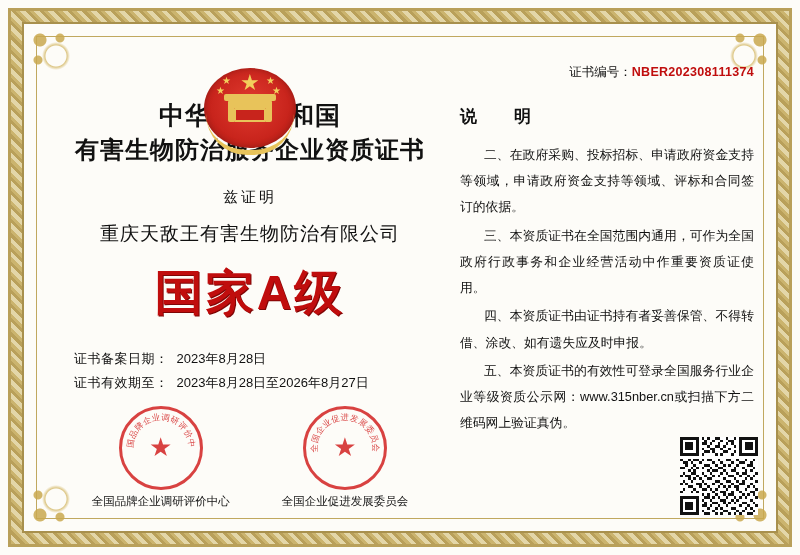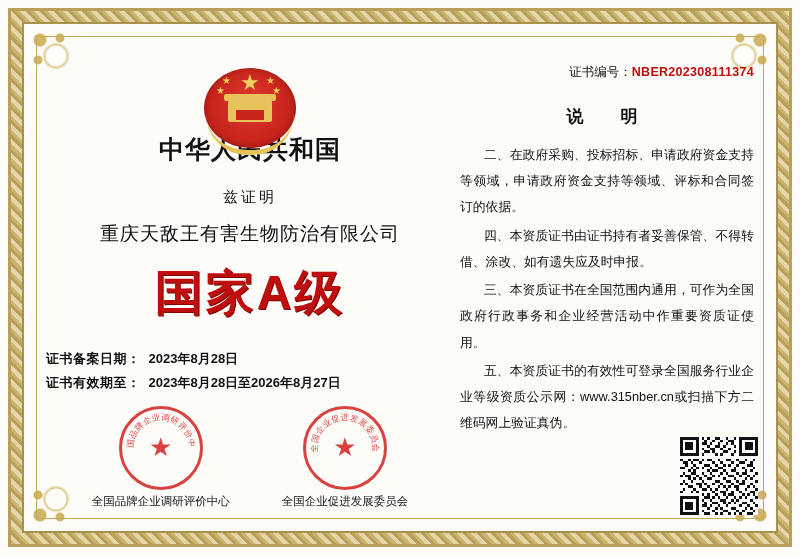--- a/index.html
+++ b/index.html
@@ -107,21 +107,21 @@
   .company{
     margin-top:14px;font-size:19px;color:#111;font-weight:normal;letter-spacing:1px;
   }
   .grade{
     margin-top:14px;font-size:48px;font-weight:bold;color:#c00d0d;
     letter-spacing:3px;
     text-shadow:1px 1px 0 #7e0505;
   }
   .dates{
     margin-top:22px;font-size:13px;color:#111;line-height:1.9;
-    align-self:flex-start;font-weight:bold;
+    align-self:flex-start;margin-left:28px;
   }
   .dates .lbl{letter-spacing:.5px;}
   .dates .val{margin-left:8px;}
 
   
   .seals{
     margin-top:10px;display:flex;gap:52px;align-items:flex-start;
   }
   .seal-wrap{display:flex;flex-direction:column;align-items:center;}
   .seal{
@@ -139,21 +139,21 @@
   .seal-caption{
     margin-top:4px;font-size:11.5px;color:#111;white-space:nowrap;
   }
 
   
   .cert-no{
     text-align:right;font-size:12.5px;color:#111;margin-top:18px;
   }
   .cert-no .num{color:#c00d0d;font-weight:bold;letter-spacing:.3px;}
   .shuoming{
-    text-align:center;font-size:17px;font-weight:bold;color:#111;
+    font-size:17px;font-weight:bold;color:#111;
     letter-spacing:10px;margin:24px 0 14px 0;
   }
   .clause{
     font-size:12.8px;color:#111;line-height:2.05;text-align:justify;
     text-indent:24px;margin-bottom:2px;
   }
   .qr{
     position:absolute;right:-4px;bottom:-6px;width:78px;height:78px;
     background:#fff;
   }
@@ -182,20 +182,21 @@
         <div class="star s1">★</div>
         <div class="star s2">★</div>
         <div class="star s3">★</div>
         <div class="star s4">★</div>
         <div class="gate"></div>
         <div class="ears"></div>
       </div>
 
       <div class="title">
         <div>中华人民共和国</div>
+        <div class="line2">有害生物防治服务企业资质证书</div>
       </div>
 
       <div class="zizhengming">兹证明</div>
 
       <div class="company">重庆天敌王有害生物防治有限公司</div>
 
       <div class="grade">国家A级</div>
 
       <div class="dates">
         <div>
@@ -237,22 +238,22 @@
 
     <div class="right-pane">
 
       <div class="cert-no">
         <span>证书编号：</span><span class="num">NBER202308111374</span>
       </div>
 
       <div class="shuoming">说　明</div>
 
       <div class="clause">二、在政府采购、投标招标、申请政府资金支持等领域，申请政府资金支持等领域、评标和合同签订的依据。</div>
+      <div class="clause">三、本资质证书在全国范围内通用，可作为全国政府行政事务和企业经营活动中作重要资质证使用。</div>
       <div class="clause">四、本资质证书由证书持有者妥善保管、不得转借、涂改、如有遗失应及时申报。</div>
-      <div class="clause">三、本资质证书在全国范围内通用，可作为全国政府行政事务和企业经营活动中作重要资质证使用。</div>
       <div class="clause">五、本资质证书的有效性可登录全国服务行业企业等级资质公示网：www.315nber.cn或扫描下方二维码网上验证真伪。</div>
 
       <div class="qr">
         <svg width="78" height="78" viewBox="0 0 29 29" shape-rendering="crispEdges">
           <rect width="29" height="29" fill="#ffffff"></rect>
           <g fill="#111111">
             <rect x="0" y="0" width="7" height="1"></rect>
               <rect x="0" y="0" width="1" height="7"></rect>
             <rect x="6" y="0" width="1" height="7"></rect>
               <rect x="0" y="6" width="7" height="1"></rect>

